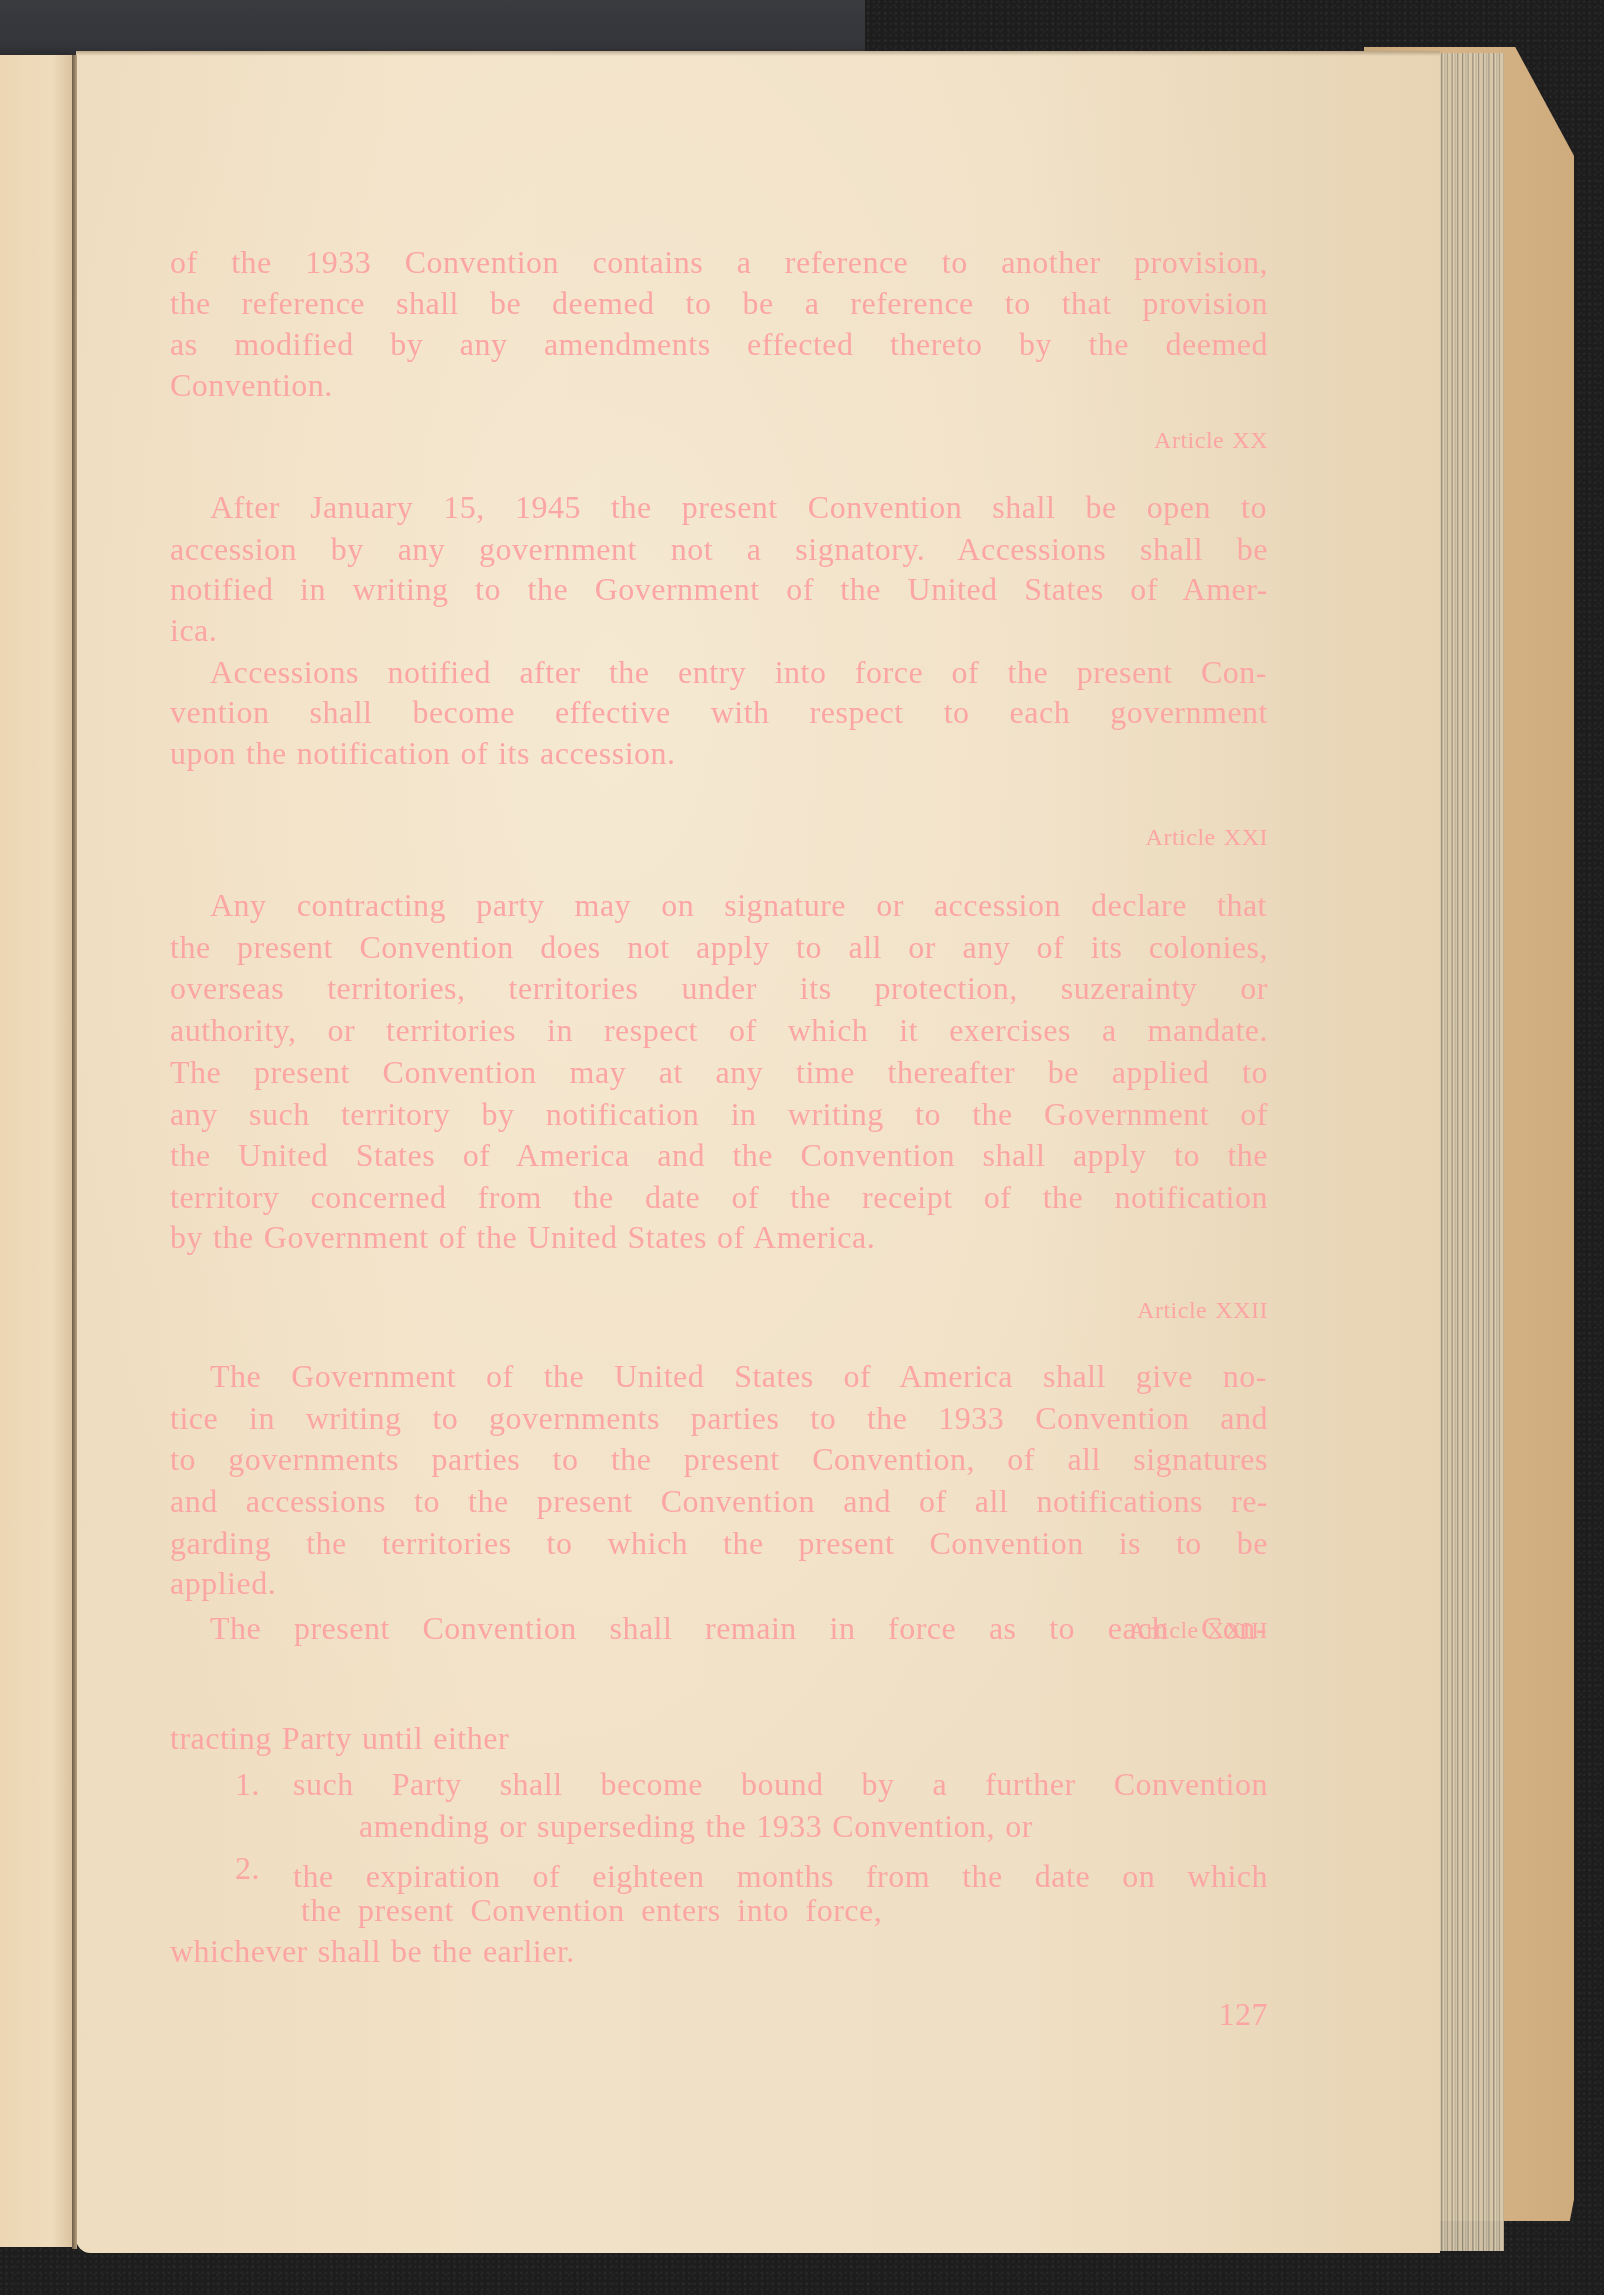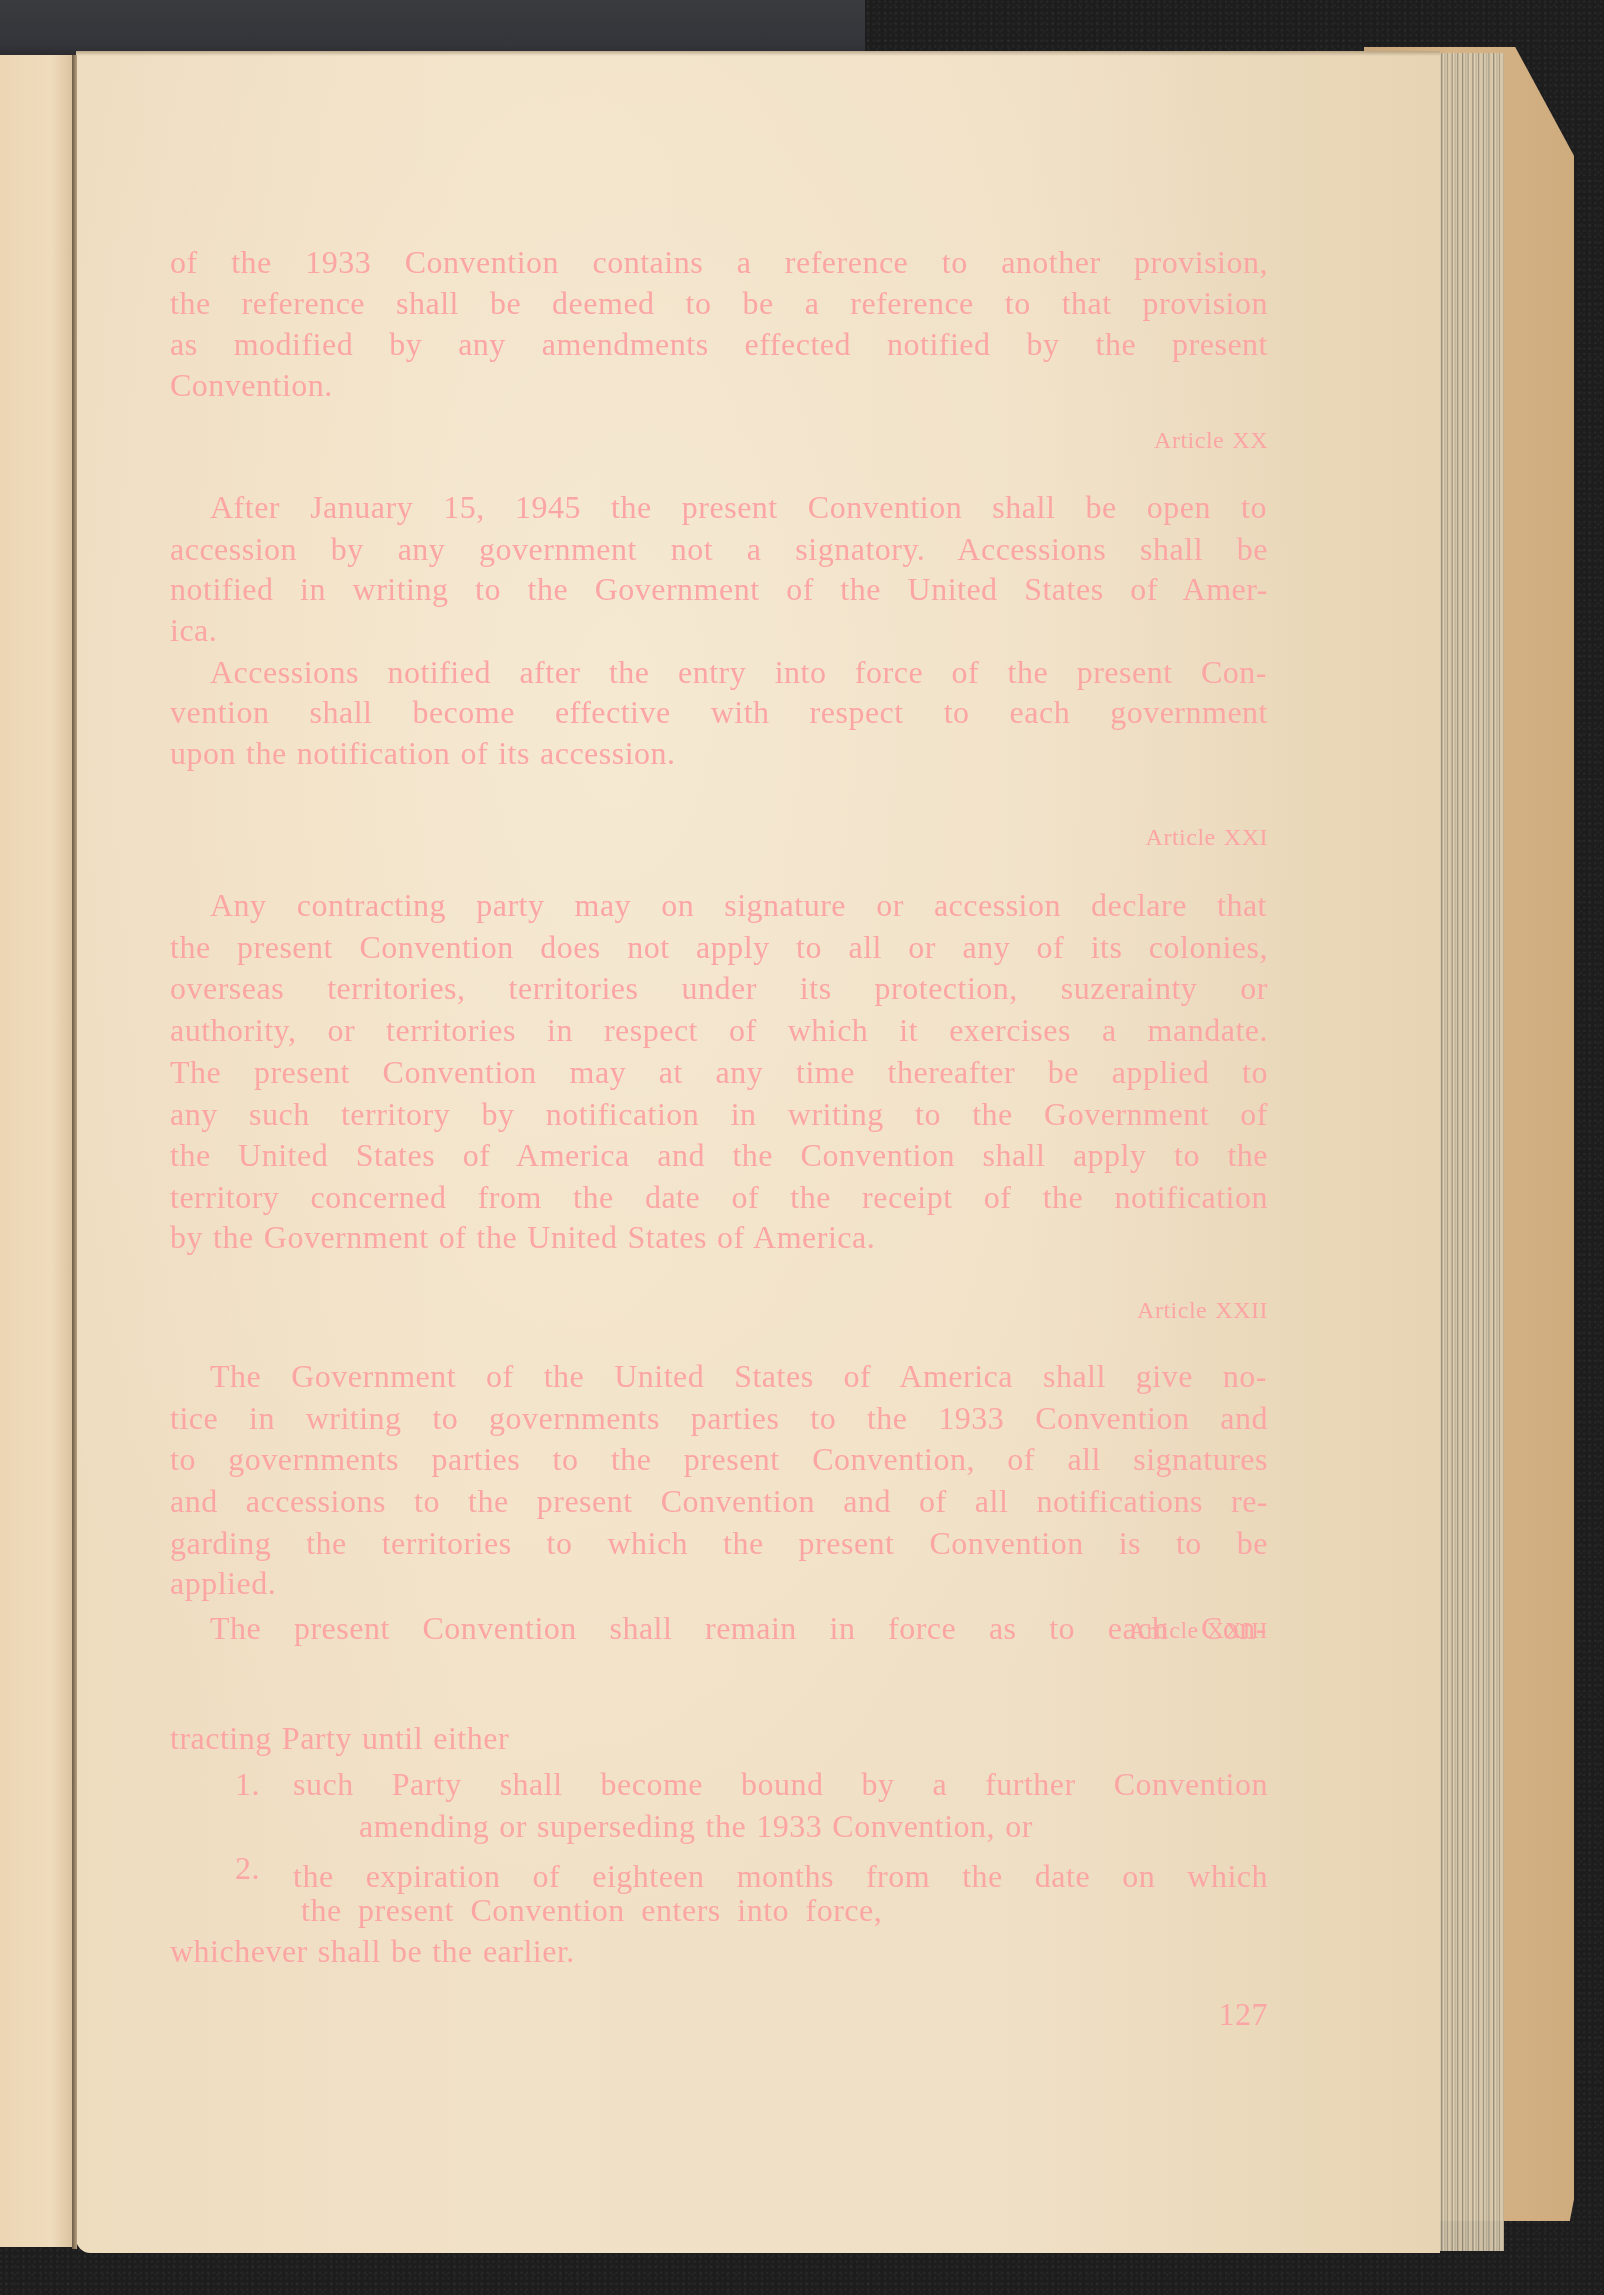--- a/index.html
+++ b/index.html
@@ -69,21 +69,21 @@
 <div class="cover-right"></div>
 <div class="page-stack"></div>
 <div class="left-page"></div>
 <div class="page"></div>
 <div class="page-shadow-top"></div>
 <div class="gutter"></div>
 
 <div>
   <div class="line just" style="top:246px">of the 1933 Convention contains a reference to another provision,</div>
   <div class="line just" style="top:287px">the reference shall be deemed to be a reference to that provision</div>
-  <div class="line just" style="top:328px">as modified by any amendments effected notified by the present</div>
+  <div class="line just" style="top:328px">as modified by any amendments effected thereto by the deemed</div>
   <div class="line just last" style="top:369px">Convention.</div>
 </div>
 
 <div>
   <div class="line head" style="top:428px">Article XX</div>
   <div class="line just ind" style="top:491px">After January 15, 1945 the present Convention shall be open to</div>
   <div class="line just" style="top:533px">accession by any government not a signatory.  Accessions shall be</div>
   <div class="line just" style="top:573px">notified in writing to the Government of the United States of Amer-</div>
   <div class="line just last" style="top:614px">ica.</div>
   <div class="line just ind" style="top:656px">Accessions notified after the entry into force of the present Con-</div>

